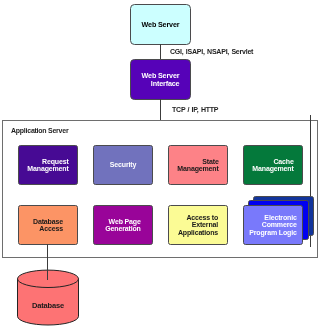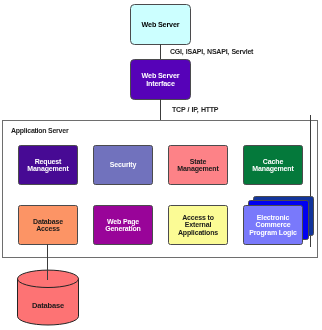--- a/index.html
+++ b/index.html
@@ -17,21 +17,21 @@
     height: 330px;
     background: #ffffff;
     overflow: hidden;
   }
   .node {
     position: absolute;
     box-sizing: border-box;
     display: flex;
     align-items: center;
     justify-content: center;
-    text-align: center;
+    text-align: right;
     font-weight: bold;
     line-height: 1.07;
     letter-spacing: -0.15px;
   }
   .rbox {
     border-radius: 2.5px;
     border: 1px solid #4b4b4d;
   }
   
   #webserver {

